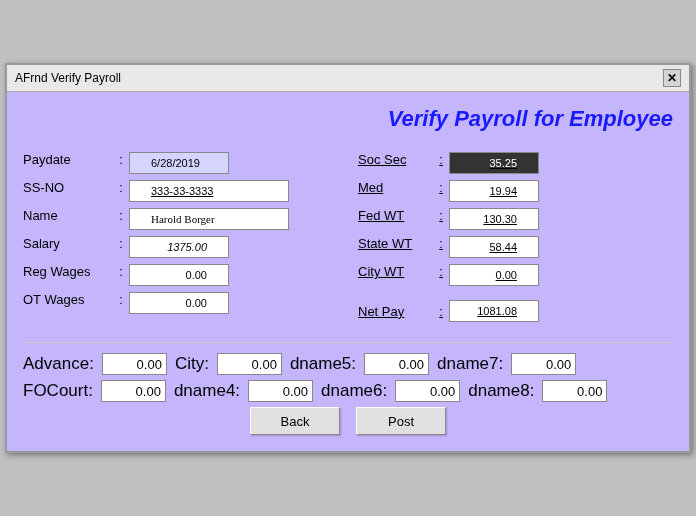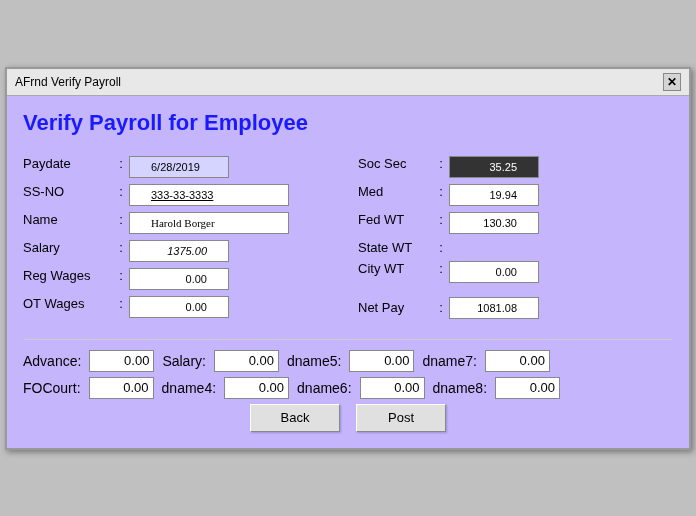--- a/index.html
+++ b/index.html
@@ -41,36 +41,38 @@
       align-items: center;
       justify-content: center;
       cursor: pointer;
       font-size: 12px;
       font-weight: bold;
     }
     .content {
       padding: 10px 16px 16px 16px;
     }
     .main-title {
-      text-align: left;
+      text-align: right;
       font-size: 22px;
       font-weight: bold;
+      font-style: italic;
       color: #1a1aff;
       margin-bottom: 16px;
       padding: 4px 0;
     }
     .form-section {
       display: flex;
       gap: 20px;
     }
     .left-col {
       flex: 1;
     }
     .right-col {
       flex: 1;
+      text-decoration: underline;
     }
     .field-row {
       display: flex;
       margin-bottom: 6px;
     }
     .field-label {
       width: 90px;
       font-size: 13px;
       font-weight: normal;
     }
@@ -111,21 +113,21 @@
       border-top: 1px solid #ccc;
       padding-top: 10px;
     }
     .ded-row {
       display: flex;
       align-items: center;
       gap: 8px;
       margin-bottom: 5px;
     }
     .ded-label {
-      font-size: 14px;
+      font-size: 17px;
       white-space: nowrap;
     }
     .ded-input {
       width: 65px;
       border: 1px solid #888;
       background: white;
       padding: 2px 4px;
       font-size: 13px;
       height: 22px;
       text-align: right;
@@ -209,39 +211,40 @@
           <input class="field-input input-med right-align" type="text" value="19.94" style="">
         </div>
         <div class="field-row">
           <span class="right-label">Fed WT</span>
           <span class="field-colon">:</span>
           <input class="field-input input-fedwt right-align" type="text" value="130.30" style="">
         </div>
         <div class="field-row">
           <span class="right-label">State WT</span>
           <span class="field-colon">:</span>
+          <input class="field-input input-statewt right-align" type="text" value="58.44" style="">
         </div>
         <div class="field-row">
           <span class="right-label">City WT</span>
           <span class="field-colon">:</span>
           <input class="field-input input-citywt right-align" type="text" value="0.00" style="">
         </div>
         <div class="net-pay-row field-row">
           <span class="right-label">Net Pay</span>
           <span class="field-colon">:</span>
           <input class="field-input input-netpay right-align" type="text" value="1081.08" style="">
         </div>
       </div>
     </div>
 
     <div class="deductions-section">
       <div class="ded-row">
         <span class="ded-label">Advance:</span>
         <input class="ded-input" type="text" value="0.00" style="">
-        <span class="ded-label">Salary:</span>
+        <span class="ded-label">City:</span>
         <input class="ded-input" type="text" value="0.00" style="">
         <span class="ded-label">dname5:</span>
         <input class="ded-input" type="text" value="0.00" style="">
         <span class="ded-label">dname7:</span>
         <input class="ded-input" type="text" value="0.00" style="">
       </div>
       <div class="ded-row">
         <span class="ded-label">FOCourt:</span>
         <input class="ded-input" type="text" value="0.00" style="">
         <span class="ded-label">dname4:</span>

